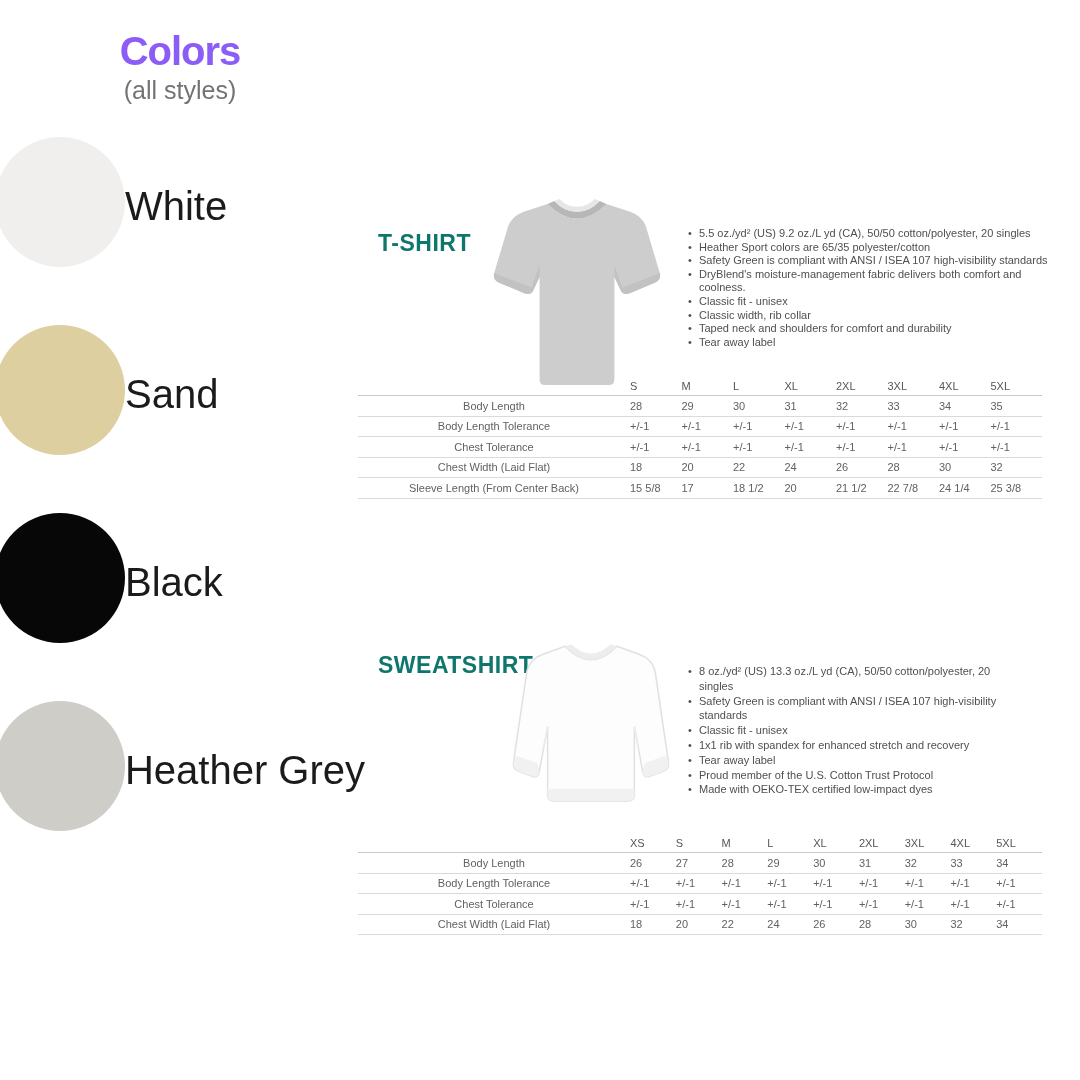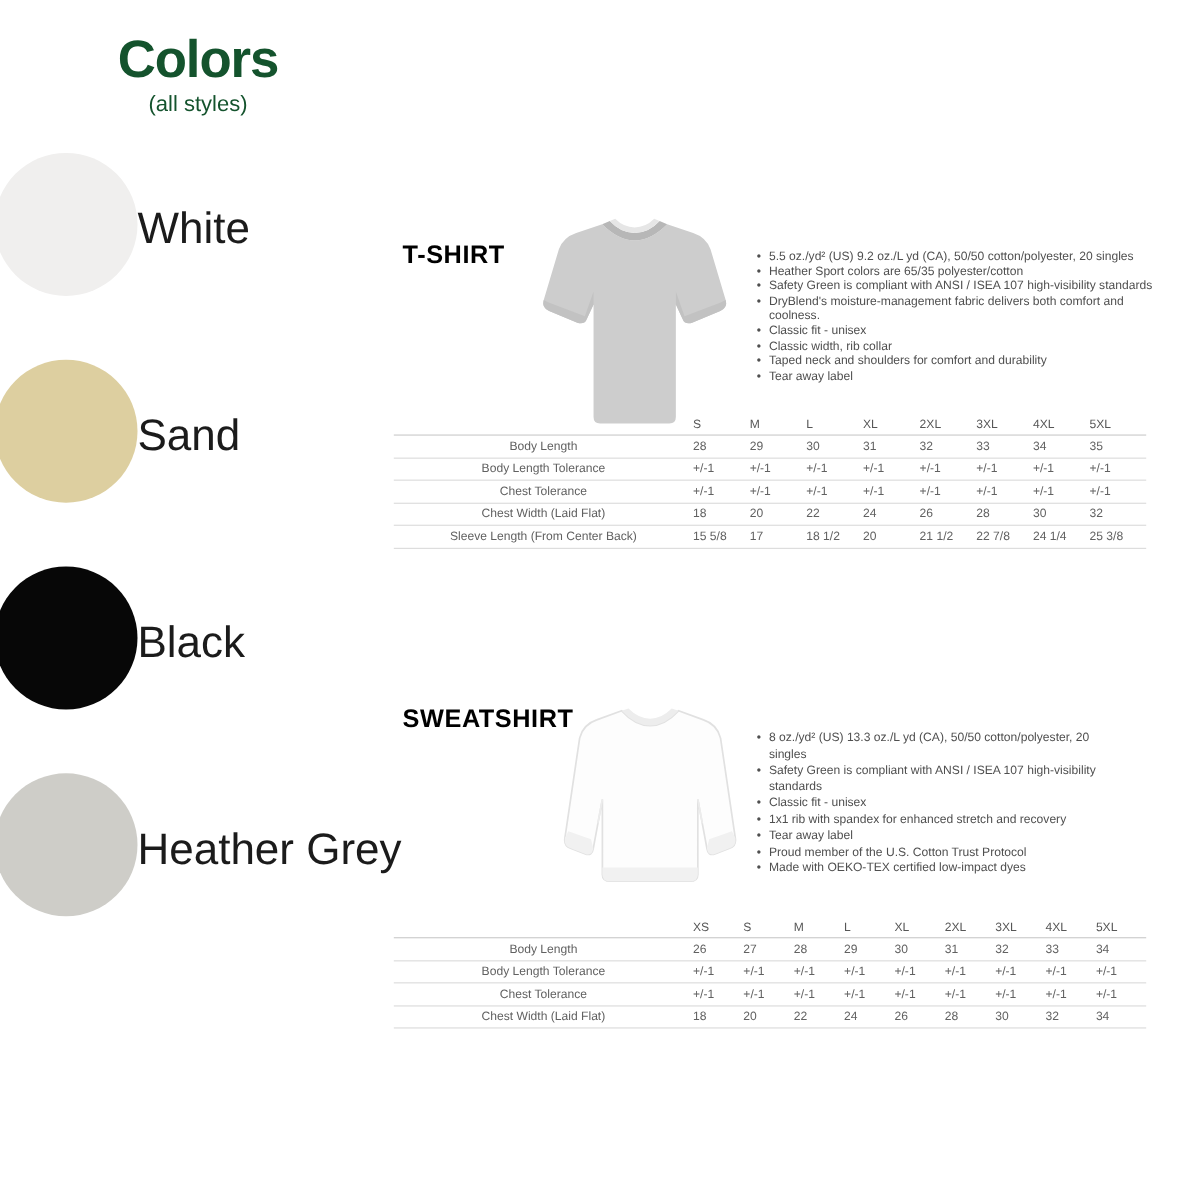--- a/index.html
+++ b/index.html
@@ -6,31 +6,31 @@
   body{
     width:1080px;height:1080px;background:#ffffff;position:relative;
     font-family:"Liberation Sans","DejaVu Sans",sans-serif;overflow:hidden;
   }
   
   .colors-panel{
     position:absolute;left:15px;top:30px;width:330px;
     display:flex;flex-direction:column;align-items:center;
   }
   .colors-title{
-    margin:0;font-size:48px;font-weight:800;color:#14532d;letter-spacing:-1px;line-height:1.05;
+    margin:0;font-size:40px;font-weight:800;color:#8b5cf6;letter-spacing:-1px;line-height:1.05;
   }
   .colors-subtitle{
-    font-size:20px;color:#14532d;margin-top:4px;margin-bottom:32px;
+    font-size:25px;color:#737373;margin-top:4px;margin-bottom:32px;
   }
   .swatch{display:flex;flex-direction:row;align-items:center;margin-bottom:58px;}
   .circle{width:130px;height:130px;border-radius:50%;}
   .swatch-label{font-size:40px;color:#1b1b1b;margin-top:8px;white-space:nowrap;line-height:1.1;}
   
   .sec-title{
-    position:absolute;margin:4px;font-size:23px;font-weight:800;color:#000000;letter-spacing:0.5px;
+    position:absolute;margin:16px;font-size:23px;font-weight:800;color:#0f766e;letter-spacing:0.5px;
   }
   #tshirt-title{left:362px;top:214px;}
   #sweatshirt-title{left:362px;top:636px;}
   
   .garment{position:absolute;}
   #tshirt-image{left:486px;top:196px;width:182px;height:192px;}
   #sweatshirt-image{left:508px;top:640px;width:166px;height:188px;}
   
   .features{
     position:absolute;margin:0;padding:0;list-style:none;

